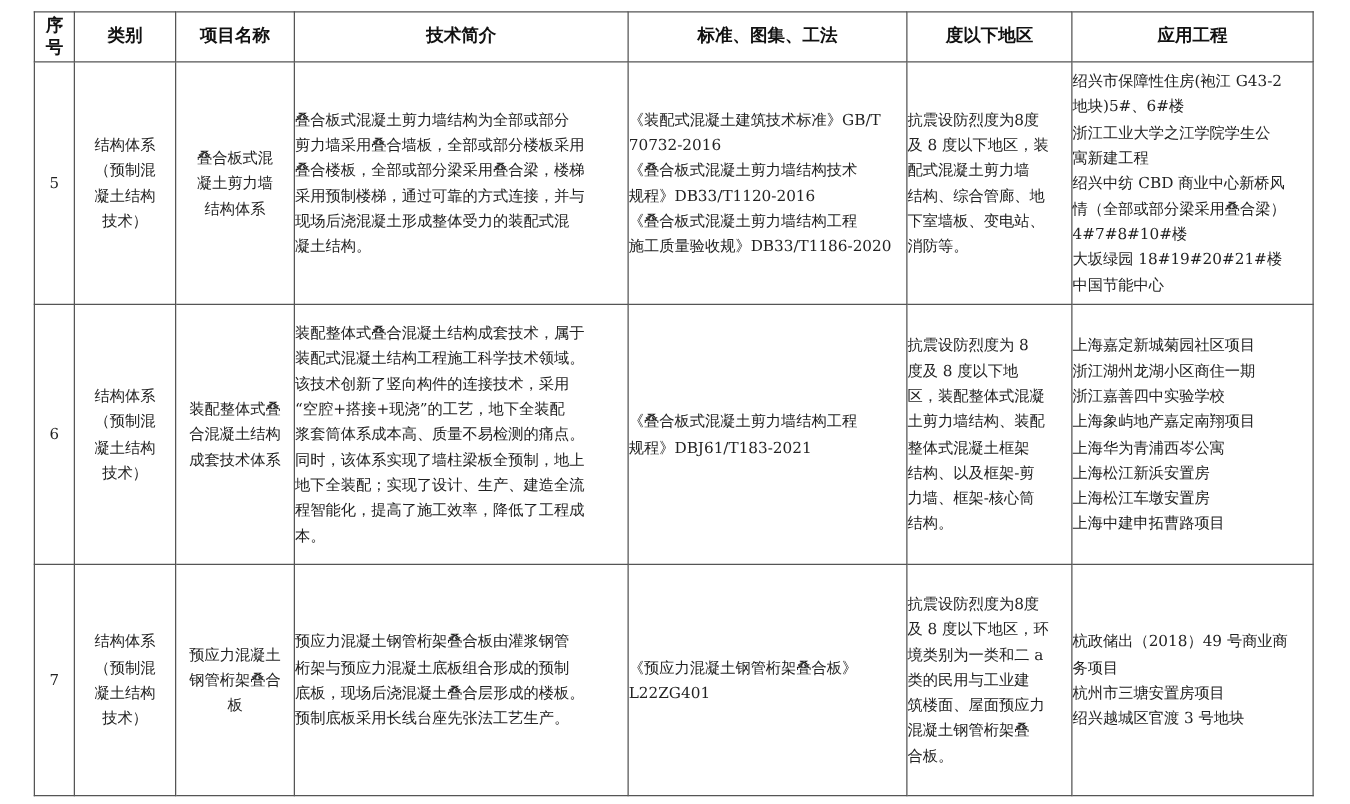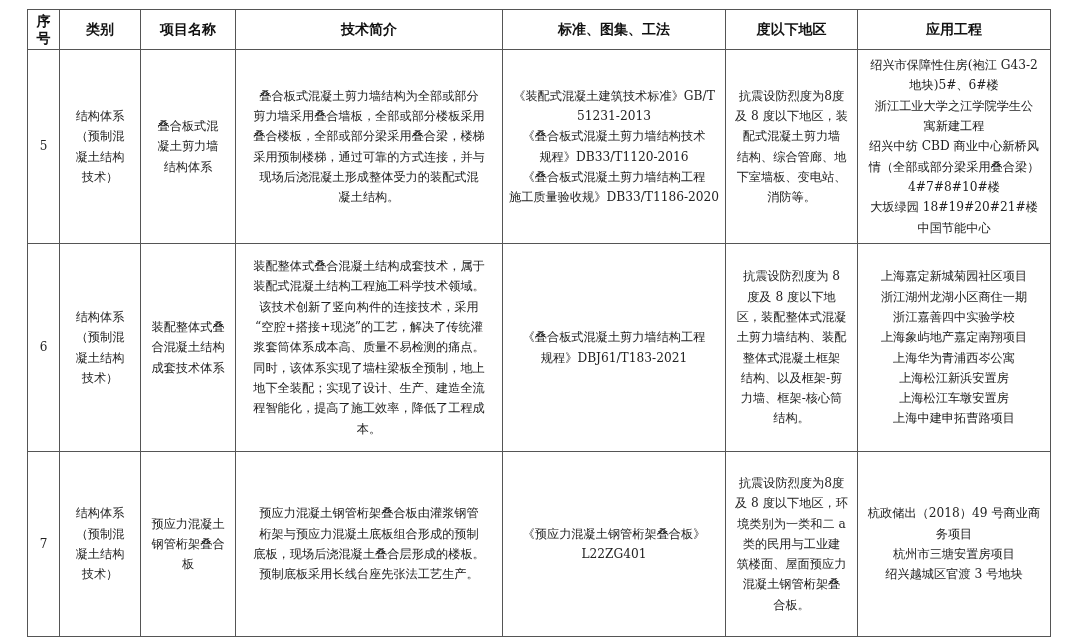--- a/index.html
+++ b/index.html
@@ -5,21 +5,21 @@
   html, body { margin: 0; padding: 0; background: #ffffff; }
   body { width: 1080px; height: 643px; position: relative; overflow: hidden;
          font-family: "DejaVu Serif", "Liberation Serif", serif; color: #222; }
   table.doc { position: absolute; left: 27px; top: 9px; border-collapse: collapse;
               table-layout: fixed; width: 1023px; }
   table.doc td, table.doc th { border: 1.5px solid #555; padding: 0; vertical-align: middle; }
   th { font-family: "DejaVu Sans", "Liberation Sans", sans-serif; font-weight: bold;
        font-size: 14px; color: #111; text-align: center; height: 39px; line-height: 17px; }
   td { font-size: 12.2px; line-height: 20.3px; }
   td.c { text-align: center; }
-  td.l { text-align: center; padding-left: 7px; padding-right: 4px; }
+  td.l { text-align: left; padding-left: 7px; padding-right: 4px; }
   .ln { display: block; white-space: nowrap; }
   .seq { font-size: 12px; }
 </style>
 </head>
 <body>
 
 <table class="doc">
   <colgroup>
     <col style="width:32px">
       <col style="width:81px">
@@ -60,21 +60,21 @@
         <td class="l">
           <span class="ln">叠合板式混凝土剪力墙结构为全部或部分</span>
           <span class="ln">剪力墙采用叠合墙板，全部或部分楼板采用</span>
           <span class="ln">叠合楼板，全部或部分梁采用叠合梁，楼梯</span>
           <span class="ln">采用预制楼梯，通过可靠的方式连接，并与</span>
           <span class="ln">现场后浇混凝土形成整体受力的装配式混</span>
           <span class="ln">凝土结构。</span>
         </td>
         <td class="l">
           <span class="ln">《装配式混凝土建筑技术标准》GB/T</span>
-          <span class="ln">51231-2013</span>
+          <span class="ln">70732-2016</span>
           <span class="ln">《叠合板式混凝土剪力墙结构技术</span>
           <span class="ln">规程》DB33/T1120-2016</span>
           <span class="ln">《叠合板式混凝土剪力墙结构工程</span>
           <span class="ln">施工质量验收规》DB33/T1186-2020</span>
         </td>
         <td class="l">
           <span class="ln">抗震设防烈度为8度</span>
           <span class="ln">及 8 度以下地区，装</span>
           <span class="ln">配式混凝土剪力墙</span>
           <span class="ln">结构、综合管廊、地</span>
@@ -103,21 +103,21 @@
         </td>
         <td class="c">
           <span class="ln">装配整体式叠</span>
           <span class="ln">合混凝土结构</span>
           <span class="ln">成套技术体系</span>
         </td>
         <td class="l">
           <span class="ln">装配整体式叠合混凝土结构成套技术，属于</span>
           <span class="ln">装配式混凝土结构工程施工科学技术领域。</span>
           <span class="ln">该技术创新了竖向构件的连接技术，采用</span>
-          <span class="ln">“空腔+搭接+现浇”的工艺，解决了传统灌</span>
+          <span class="ln">“空腔+搭接+现浇”的工艺，地下全装配</span>
           <span class="ln">浆套筒体系成本高、质量不易检测的痛点。</span>
           <span class="ln">同时，该体系实现了墙柱梁板全预制，地上</span>
           <span class="ln">地下全装配；实现了设计、生产、建造全流</span>
           <span class="ln">程智能化，提高了施工效率，降低了工程成</span>
           <span class="ln">本。</span>
         </td>
         <td class="l">
           <span class="ln">《叠合板式混凝土剪力墙结构工程</span>
           <span class="ln">规程》DBJ61/T183-2021</span>
         </td>

